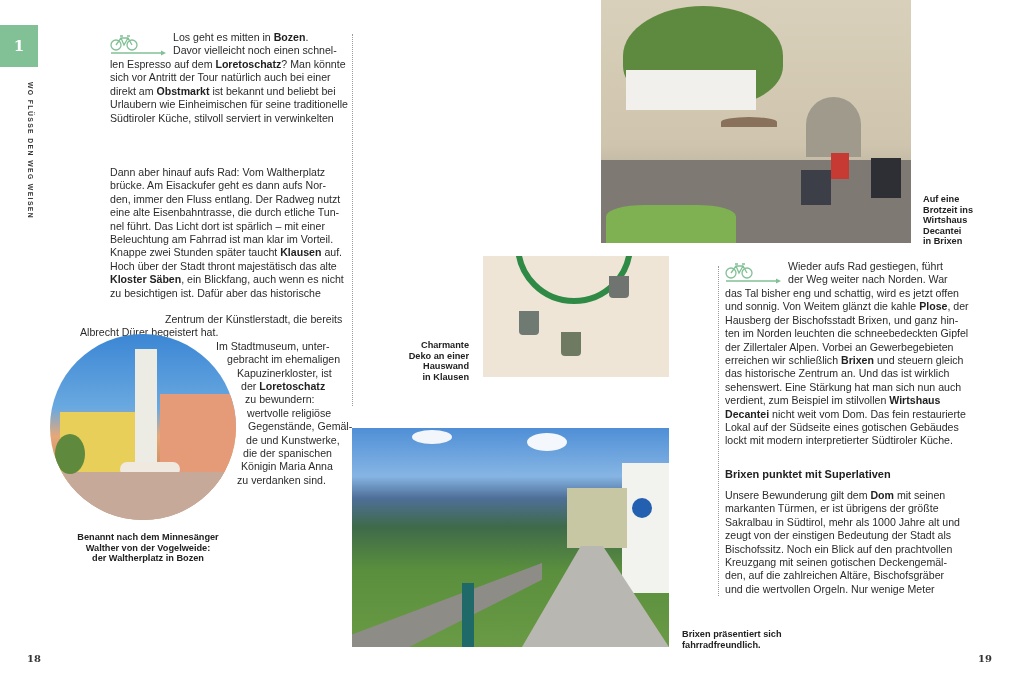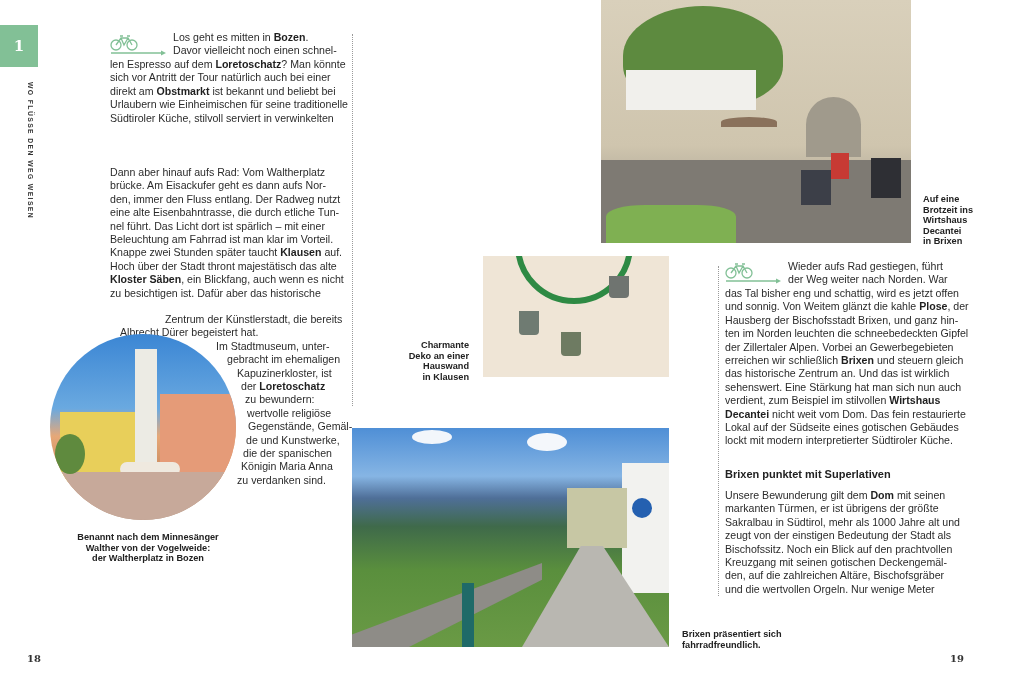--- a/index.html
+++ b/index.html
@@ -65,21 +65,21 @@
     <div><span>eine alte Eisenbahntrasse, die durch etliche Tun-</span></div>
     <div><span>nel führt. Das Licht dort ist spärlich – mit einer</span></div>
     <div><span>Beleuchtung am Fahrrad ist man klar im Vorteil.</span></div>
     <div><span>Knappe zwei Stunden später taucht </span><b>Klausen</b><span> auf.</span></div>
     <div><span>Hoch über der Stadt thront majestätisch das alte</span></div>
     <div><span></span><b>Kloster Säben</b><span>, ein Blickfang, auch wenn es nicht</span></div>
     <div><span>zu besichtigen ist. Dafür aber das historische</span></div>
   </div>
 <div class="abs body-text" id="lp2w" style="left:0;top:313px;width:360px">
     <div style="padding-left: 165px;"><span>Zentrum der Künstlerstadt, die bereits</span></div>
-    <div style="padding-left: 120px;"><span>Albrecht Dürer begeistert hat.</span></div>
+    <div style="padding-left: 80px;"><span>Albrecht Dürer begeistert hat.</span></div>
     <div style="padding-left: 216px;"><span>Im Stadtmuseum, unter-</span></div>
     <div style="padding-left: 227px;"><span>gebracht im ehemaligen</span></div>
     <div style="padding-left: 237px;"><span>Kapuzinerkloster, ist</span></div>
     <div style="padding-left: 241px;"><span>der </span><b>Loretoschatz</b></div>
     <div style="padding-left: 245px;"><span>zu bewundern:</span></div>
     <div style="padding-left: 247px;"><span>wertvolle religiöse</span></div>
     <div style="padding-left: 248px;"><span>Gegenstände, Gemäl-</span></div>
     <div style="padding-left: 246px;"><span>de und Kunstwerke,</span></div>
     <div style="padding-left: 243px;"><span>die der spanischen</span></div>
     <div style="padding-left: 241px;"><span>Königin Maria Anna</span></div>
@@ -184,13 +184,13 @@
   <div class="abs" style="left:0;top:135px;width:190px;height:84px;background:#8e8c87;clip-path:polygon(100% 0,100% 20%,30% 100%,0 100%,0 85%)"></div>
   <div class="abs" style="left:280px;top:70px;width:20px;height:20px;background:#2460b0;border-radius:50%"></div>
   <div class="abs" style="left:110px;top:155px;width:12px;height:64px;background:#1f6a68"></div>
 </div>
 <div class="abs caption" id="cap-brixen" style="left:682px;top:629px;width:160px">
     <div>Brixen präsentiert sich</div>
     <div>fahrradfreundlich.</div>
   </div>
 
 <div class="abs page-num" style="left:27px;top:653px">18</div>
-<div class="abs page-num" style="left:950px;top:653px">19</div>
+<div class="abs page-num" style="left:978px;top:653px">19</div>
 
 </body></html>

